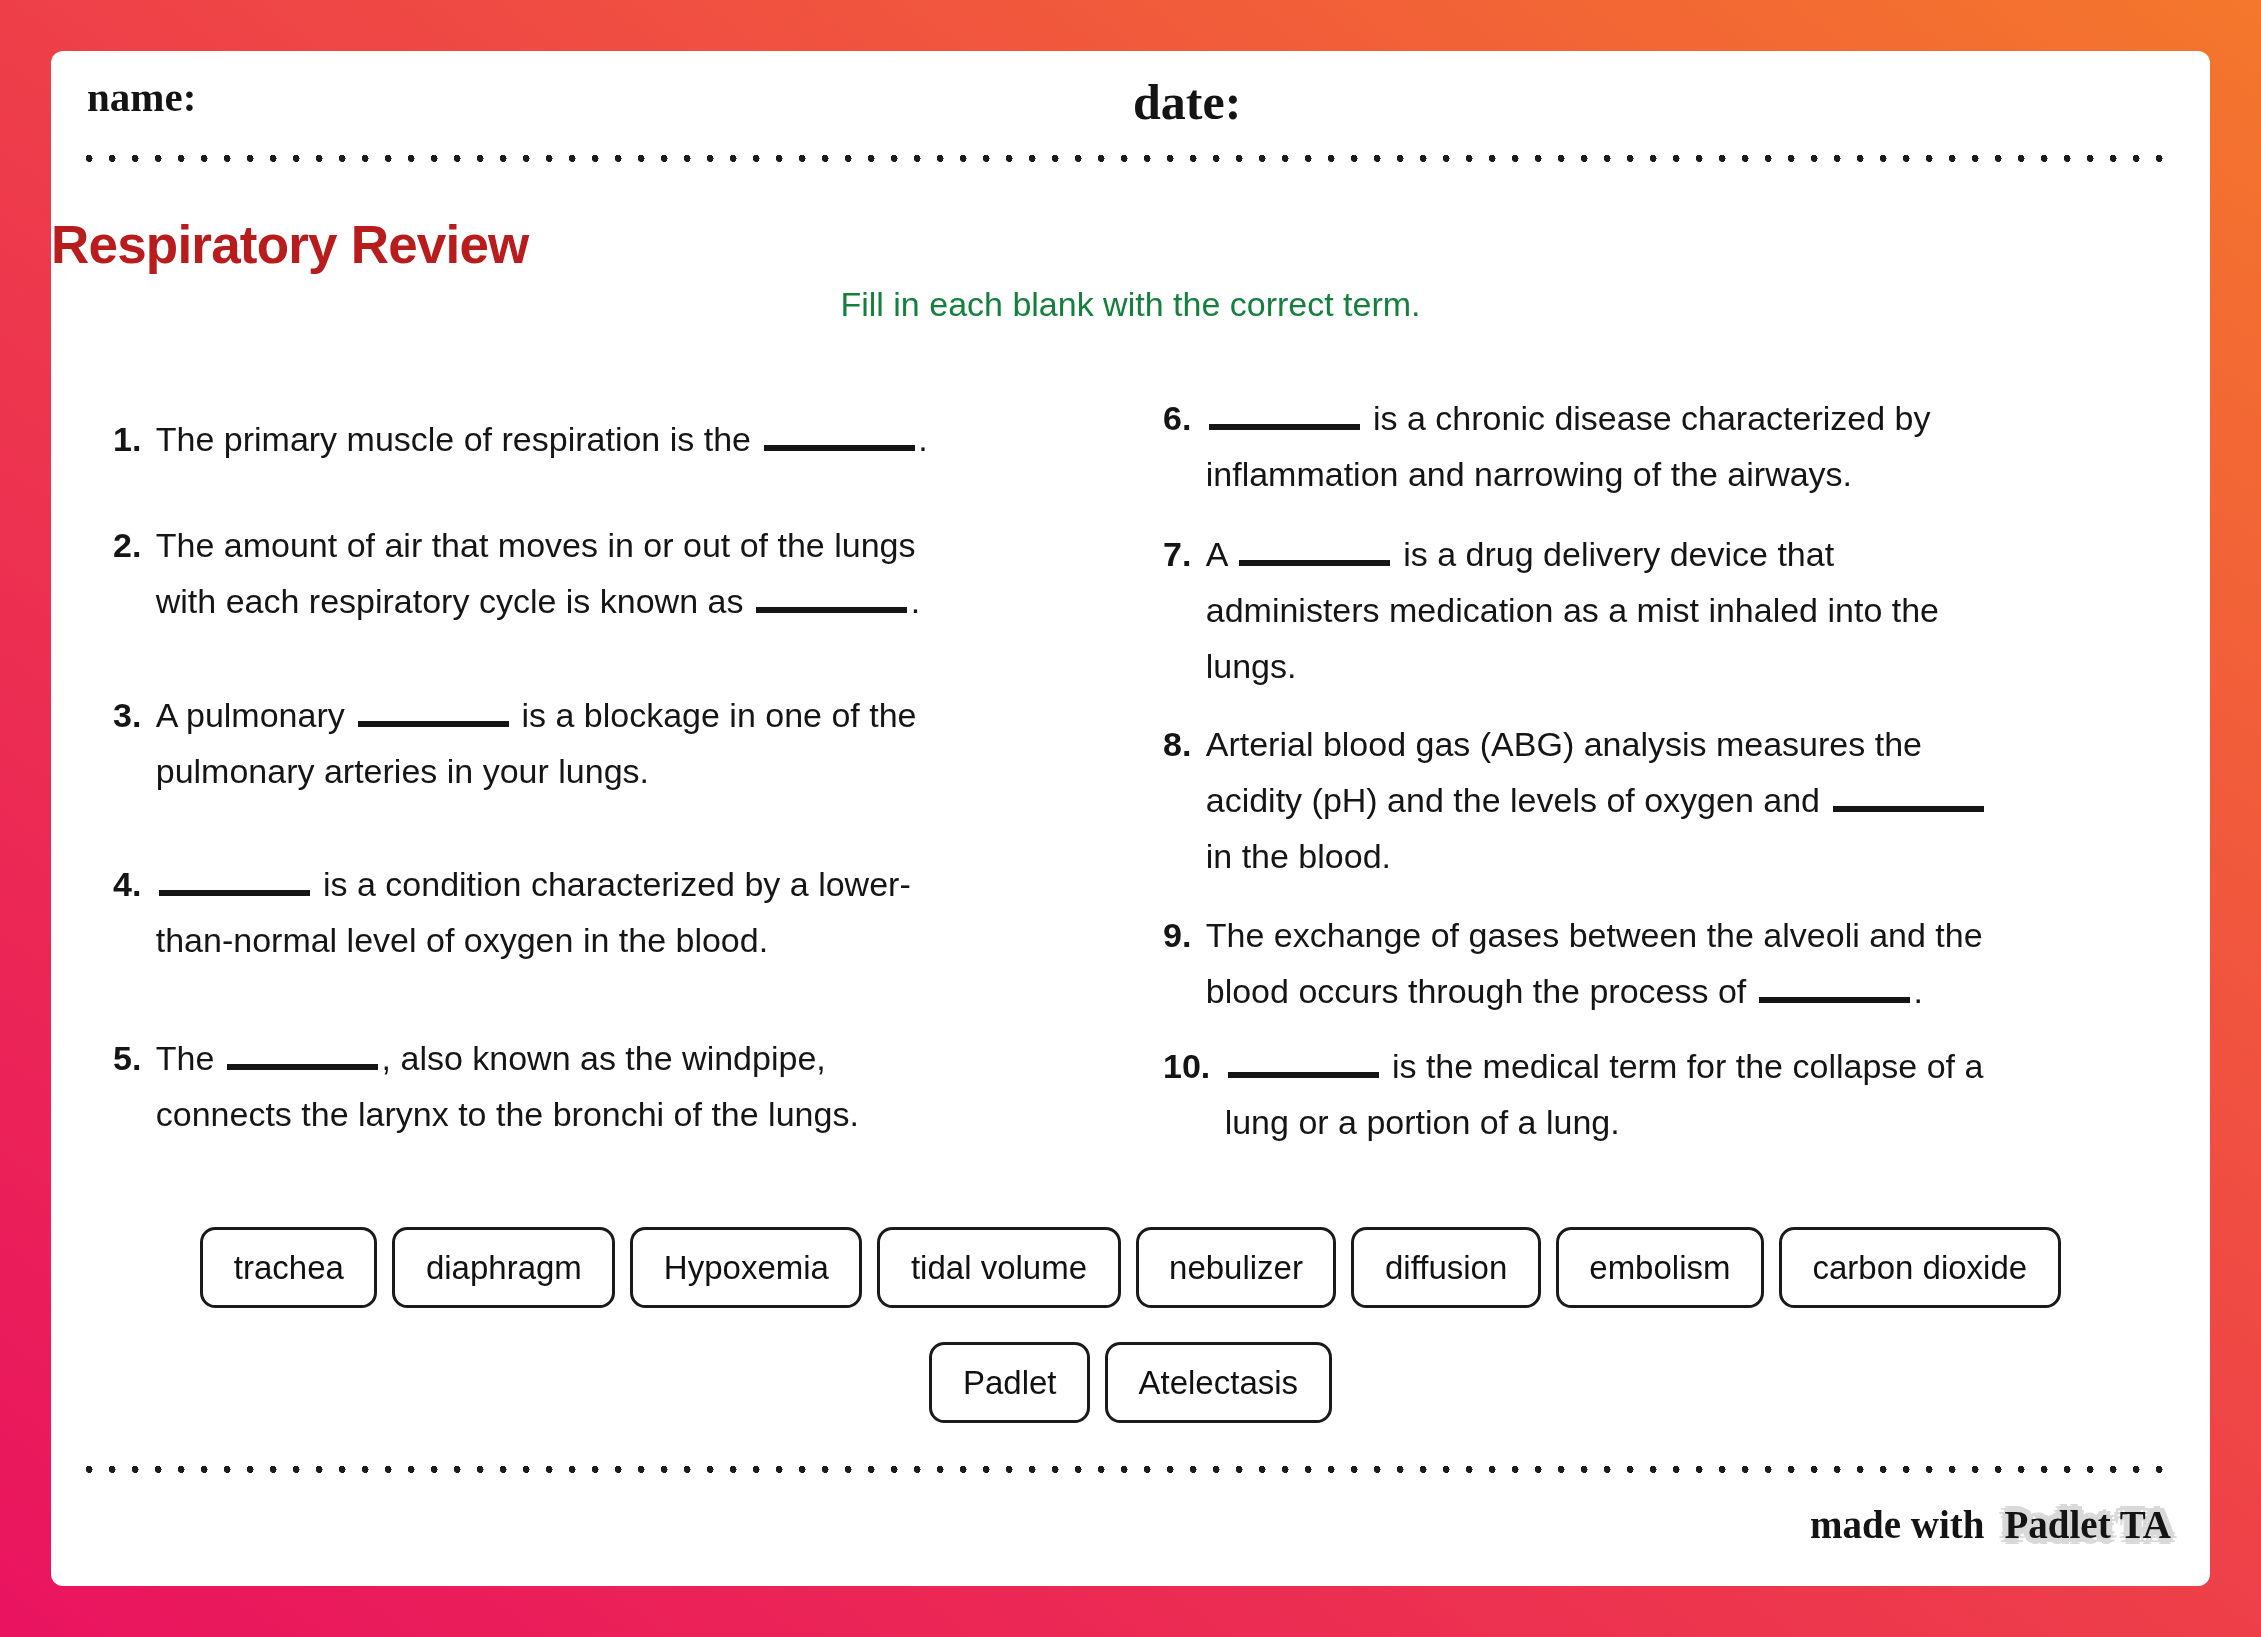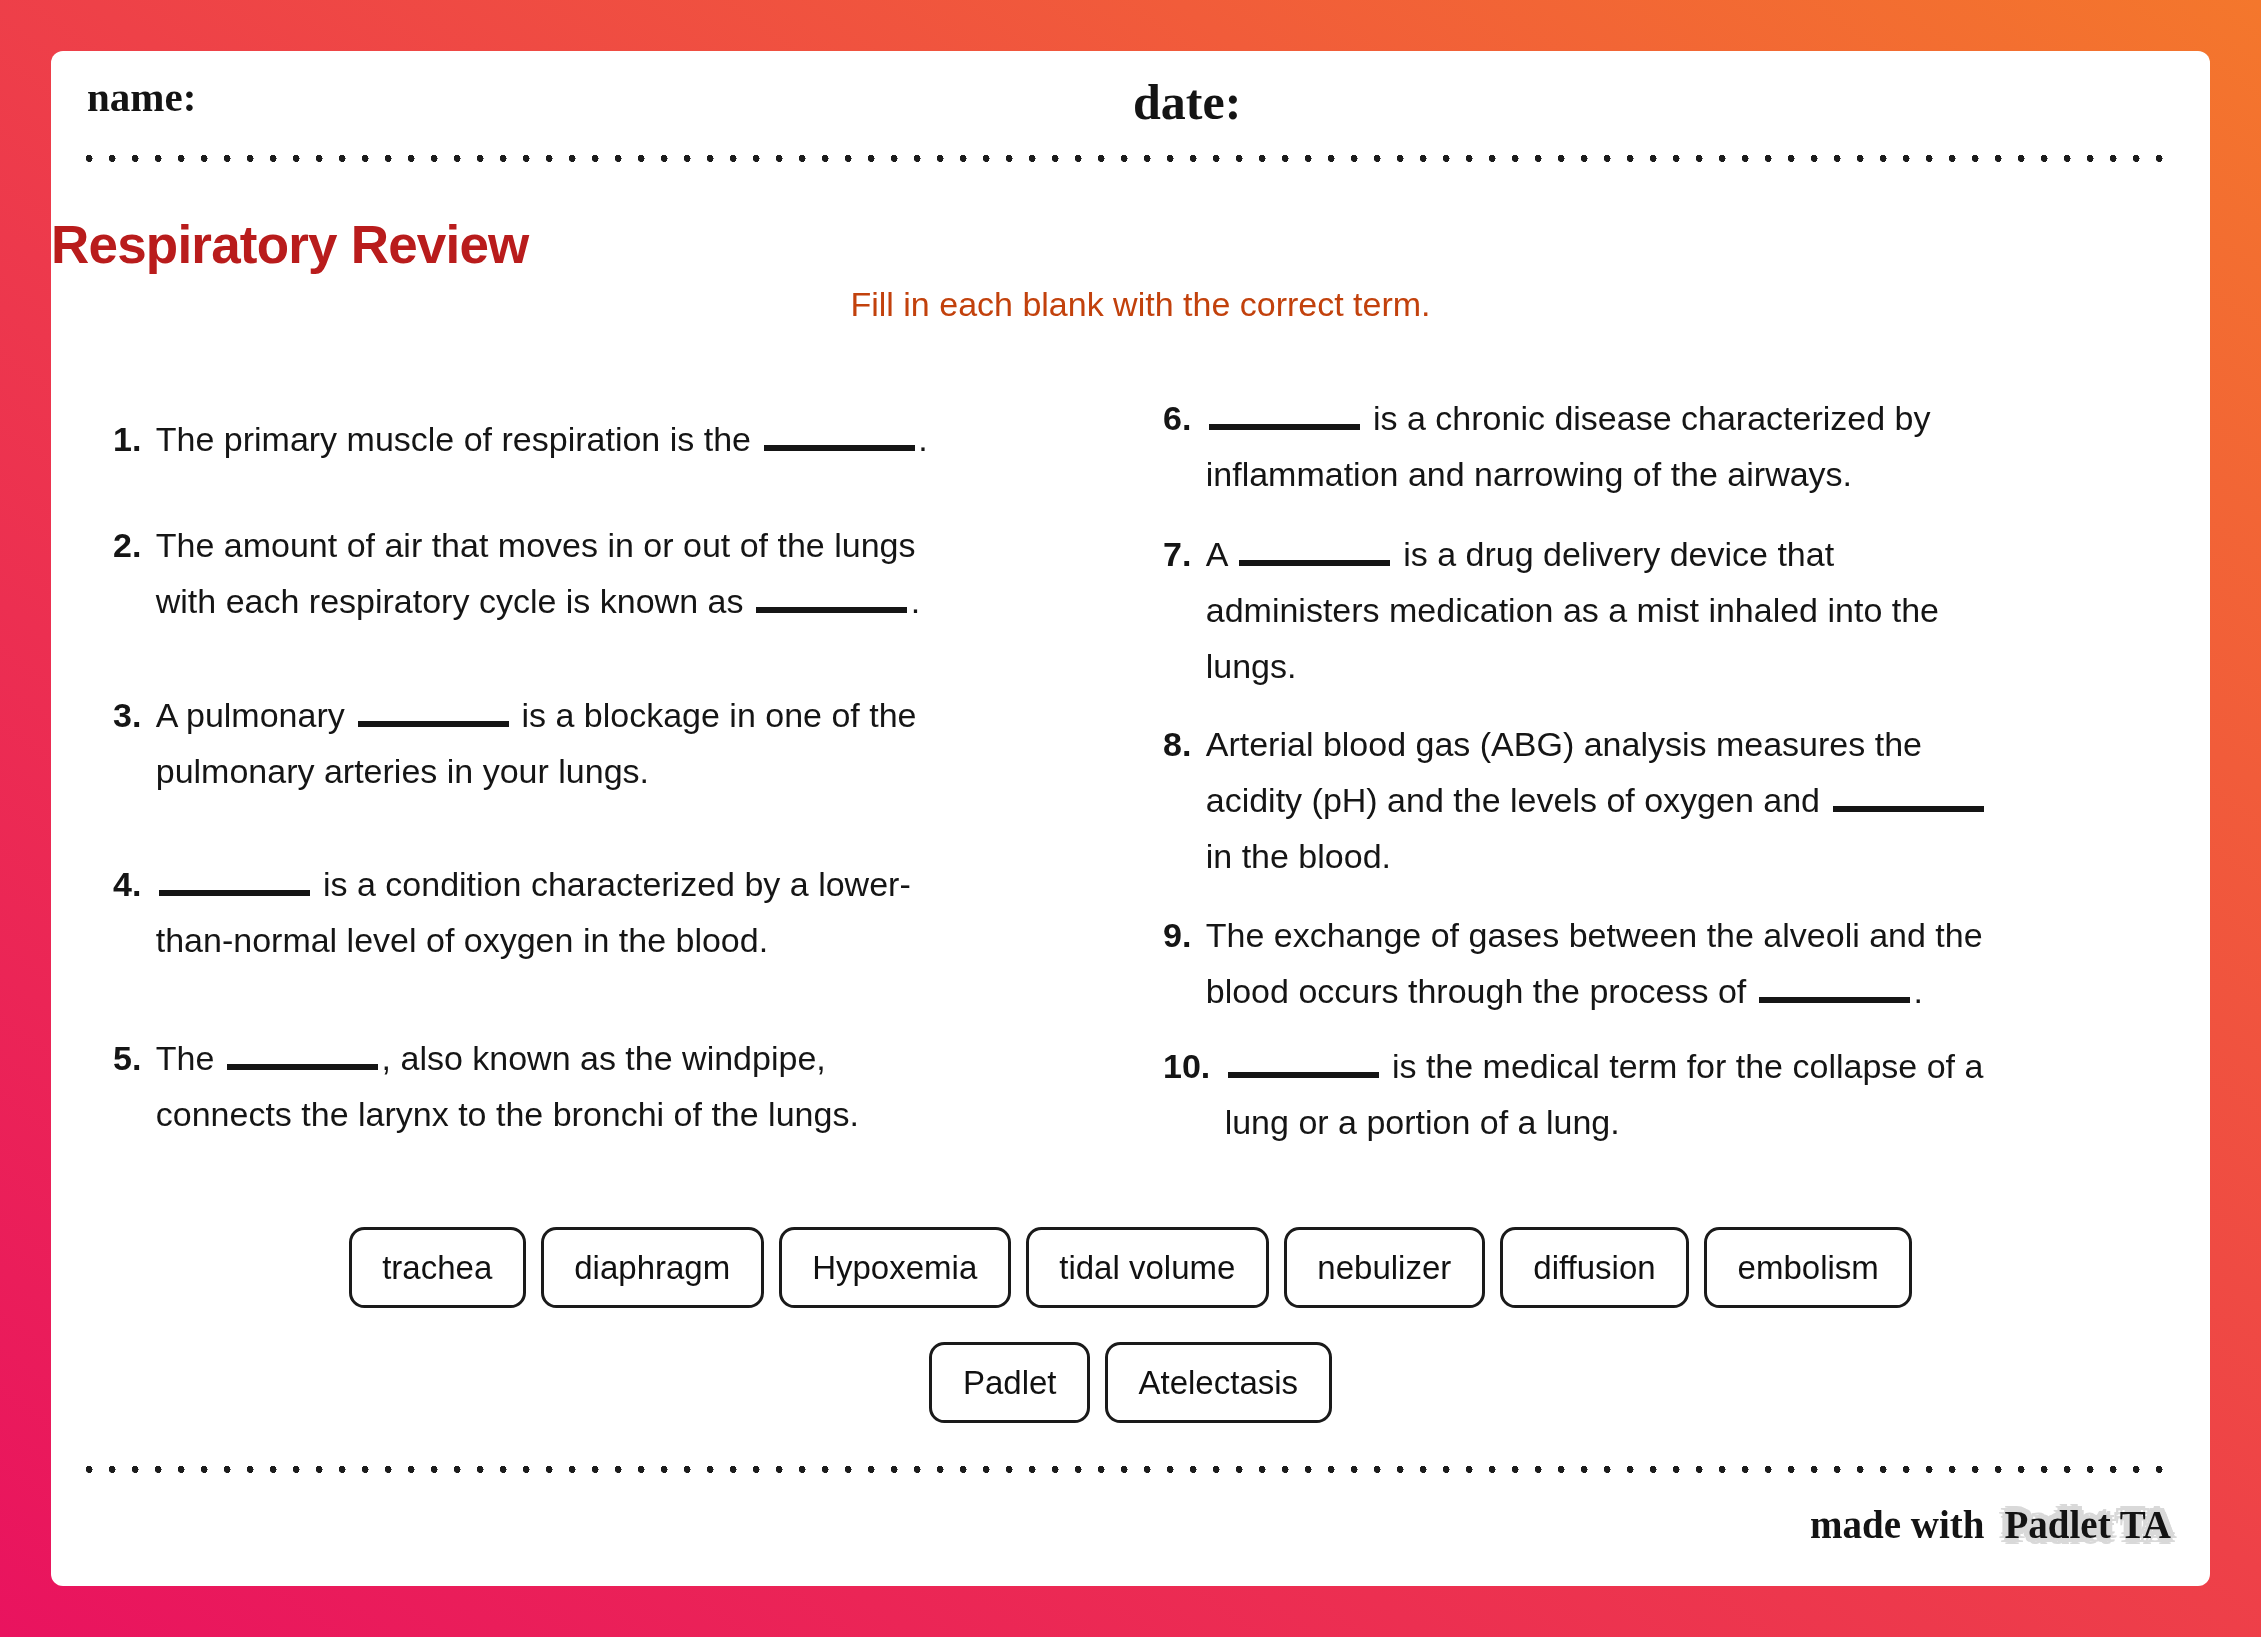--- a/index.html
+++ b/index.html
@@ -51,22 +51,21 @@
     font-weight: 700;
     color: #b91c1c;
     letter-spacing: -0.8px;
   }
   .subtitle {
     position: absolute;
     left: 0; top: 234px;
     width: 100%;
     text-align: center;
     font-size: 34px;
-    color: #c2410c;
-    padding-left: 10px;
+    color: #15803d;
   }
 
   .q {
     position: absolute;
     display: flex;
     align-items: flex-start;
     color: #151515;
     font-size: 34px;
     line-height: 56px;
   }
@@ -197,20 +196,21 @@
     </div>
 
     <div class="bank-row bank-row-1">
       <button class="bank-btn">trachea</button>
       <button class="bank-btn">diaphragm</button>
       <button class="bank-btn">Hypoxemia</button>
       <button class="bank-btn">tidal volume</button>
       <button class="bank-btn">nebulizer</button>
       <button class="bank-btn">diffusion</button>
       <button class="bank-btn">embolism</button>
+      <button class="bank-btn">carbon dioxide</button>
     </div>
     <div class="bank-row bank-row-2">
       <button class="bank-btn">Padlet</button>
       <button class="bank-btn">Atelectasis</button>
     </div>
 
     <div class="dots dots-bottom"></div>
 
     <div class="made-with">
       <span>made with</span><span class="brand">Padlet TA</span>

